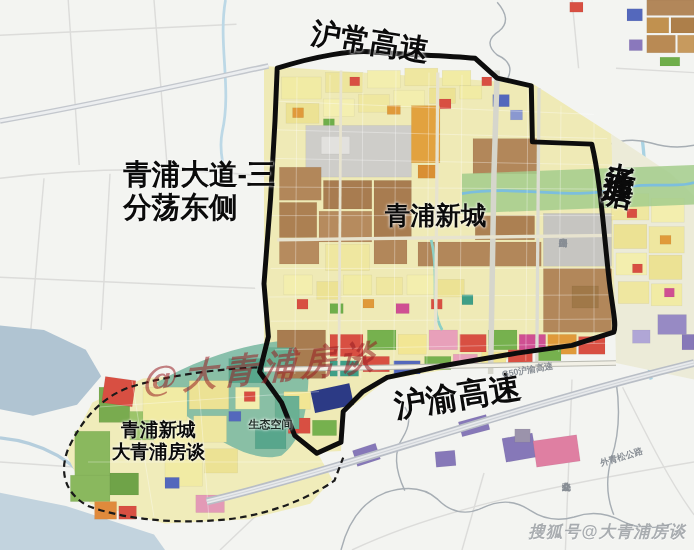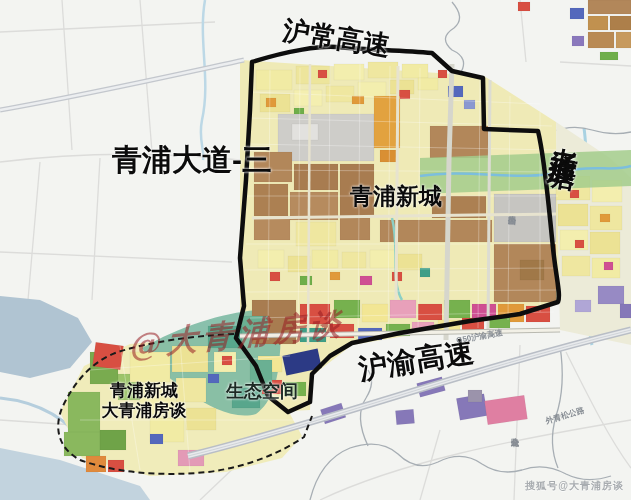--- a/index.html
+++ b/index.html
@@ -2,35 +2,35 @@
 <html><head>
 <meta charset="utf-8">
 <style>
   html,body{margin:0;padding:0;background:#e8e8e8;}
   #stage{position:relative;width:631px;height:500px;overflow:hidden;
          font-family:"Liberation Sans",sans-serif;background:#f3f4f1;}
   #stage svg{position:absolute;left:0;top:0;}
   .lbl{position:absolute;color:#0b0b0b;font-weight:900;white-space:nowrap;
        text-shadow:0 0 3px rgba(255,255,255,.85),0 0 2px rgba(255,255,255,.85);}
   .lbl-top{left:286px;top:12px;font-size:27px;transform:rotate(9deg);transform-origin:left top;}
-  .lbl-left{left:112px;top:143px;font-size:30px;line-height:1.16;}
+  .lbl-left{left:112px;top:143px;font-size:26px;line-height:1.16;}
   .lbl-city{left:350px;top:181px;font-size:23px;}
   .lbl-right{left:551px;top:126px;font-size:28px;writing-mode:vertical-rl;text-orientation:upright;
              letter-spacing:4px;transform:rotate(10deg);transform-origin:center top;height:150px;}
   .lbl-bottom{left:362px;top:350px;font-size:29px;transform:rotate(-9deg);transform-origin:left bottom;}
   .lbl-linkage{left:84px;top:381px;width:120px;text-align:center;font-size:17px;line-height:1.2;}
-  .lbl-eco{left:226px;top:379px;font-size:18px;font-weight:800;color:#1c2a24;}
+  .lbl-eco{left:226px;top:379px;font-size:10px;font-weight:800;color:#1c2a24;}
   .tiny{position:absolute;color:#878d94;font-size:8px;font-weight:700;white-space:nowrap;text-shadow:none;}
   .tiny-v{writing-mode:vertical-rl;text-orientation:upright;}
   .wm-center{position:absolute;left:130px;top:314px;font-family:"DejaVu Serif",serif;font-style:italic;
              font-weight:700;font-size:31px;letter-spacing:5px;color:rgba(152,30,34,.55);
              transform:rotate(-6deg) skewX(-8deg);white-space:nowrap;}
-  .wm-sohu{position:absolute;right:7px;bottom:7px;font-size:10px;font-weight:700;
+  .wm-sohu{position:absolute;right:7px;bottom:7px;font-size:15px;font-weight:700;
            color:rgba(148,153,158,.8);letter-spacing:1px;
-           text-shadow:0 1px 0 rgba(255,255,255,.7);}
+           text-shadow:0 1px 0 rgba(255,255,255,.7);font-style:italic;}
 </style>
 </head>
 <body>
 
 <div id="stage">
 
 <svg width="631" height="500" viewBox="0 0 631 500">
   <rect x="0" y="0" width="631" height="500" fill="#f3f4f1"></rect>
 
   <g stroke="#dcdcda" stroke-width="1.3" fill="none">
@@ -261,20 +261,21 @@
            L484,129 L538,131 C545,160 548,200 553,248 C556,278 561,294 558,302
            L520,314 L470,321 L400,333 L352,343 L330,356 L312,374 L310,402
            L288,412 L268,396 L256,366 L236,338 L244,306 L240,258 L246,180 L250,110 Z" fill="none" stroke="#0d0d0d" stroke-width="4.5" stroke-linejoin="round"></path>
   <path d="M234,334 C190,336 150,342 118,352 C92,361 74,382 62,408 C54,428 58,448 80,460
            C112,472 160,477 208,472 C248,467 282,452 304,437 L312,416" fill="none" stroke="#1a1a1a" stroke-width="2" stroke-dasharray="6 4"></path>
 </svg>
 
   <div class="lbl lbl-top">沪常高速</div>
   <div class="lbl lbl-left">
     <div>青浦大道-三</div>
+    <div>分荡东侧</div>
   </div>
   <div class="lbl lbl-city">青浦新城</div>
   <div class="lbl lbl-right">老通波塘</div>
   <div class="lbl lbl-bottom">沪渝高速</div>
   <div class="lbl lbl-linkage">
     <div>青浦新城</div>
     <div>大青浦房谈</div>
   </div>
   <div class="lbl lbl-eco">生态空间</div>
 

